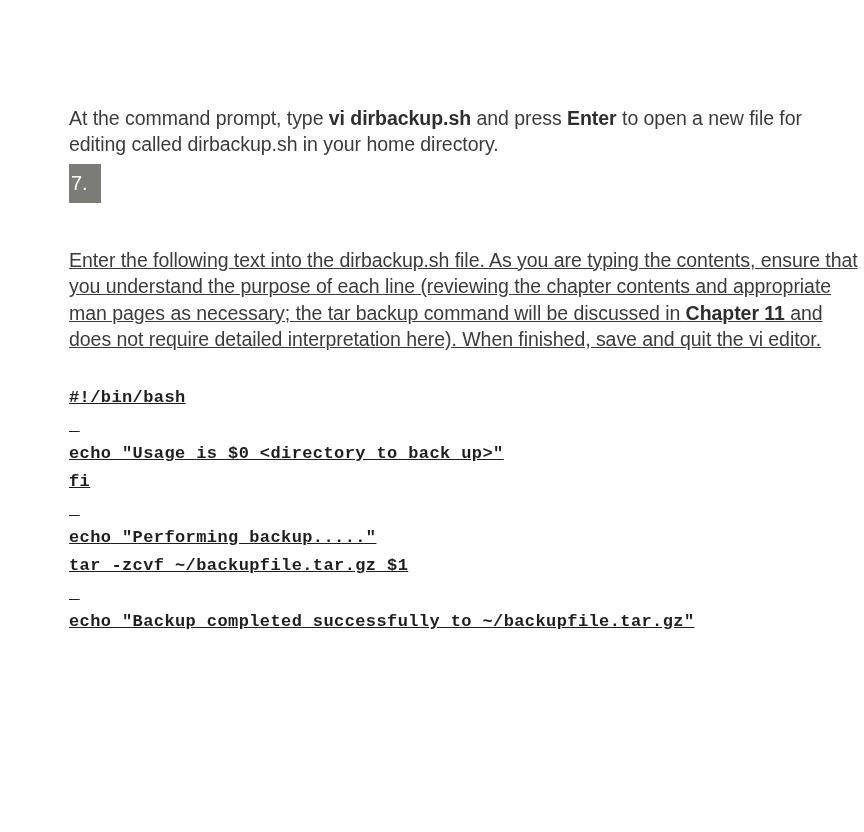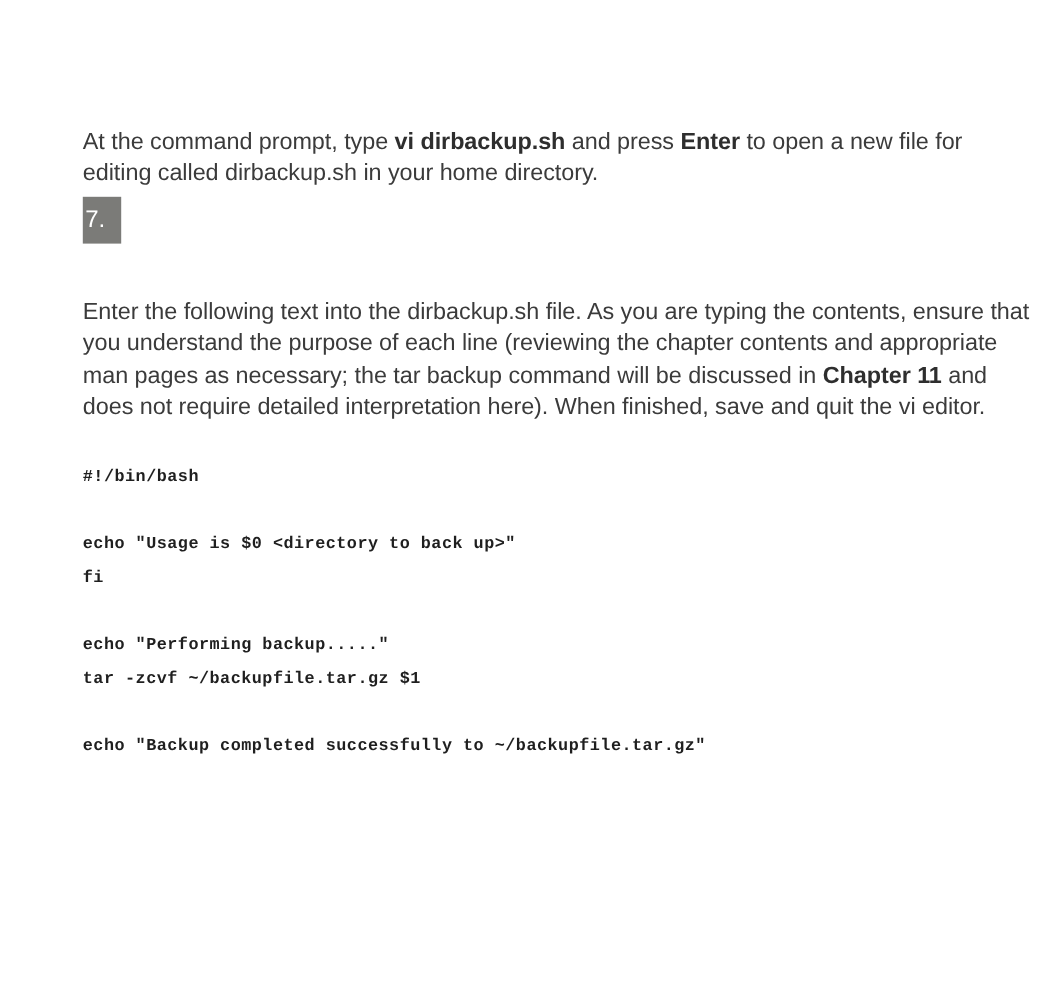--- a/index.html
+++ b/index.html
@@ -39,20 +39,21 @@
     color: #2e2e2e;
   }
 
   #para-intro {
     top: 85px;
     width: 790px;
   }
   #para-enter {
     top: 227px;
     width: 796px;
+    text-decoration: underline;
   }
 
   
   .list-marker {
     position: absolute;
     left: 69px;
     top: 164px;
     width: 32px;
     height: 39px;
     background: #7b7b78;
@@ -68,27 +69,28 @@
 
   
   .code-block {
     position: absolute;
     left: 69px;
     top: 384px;
     width: 760px;
   }
   .code-line {
     font-family: "Liberation Mono", "DejaVu Sans Mono", monospace;
-    font-size: 14px;
+    font-size: 17px;
     font-weight: 700;
     line-height: 28px;
     height: 28px;
     color: #1f1f1f;
     white-space: pre;
     letter-spacing: 0.4px;
+    text-decoration: underline;
   }
   .code-line.blank {
     height: 28px;
   }
 </style>
 </head>
 <body>
 
 <div class="page">
 

